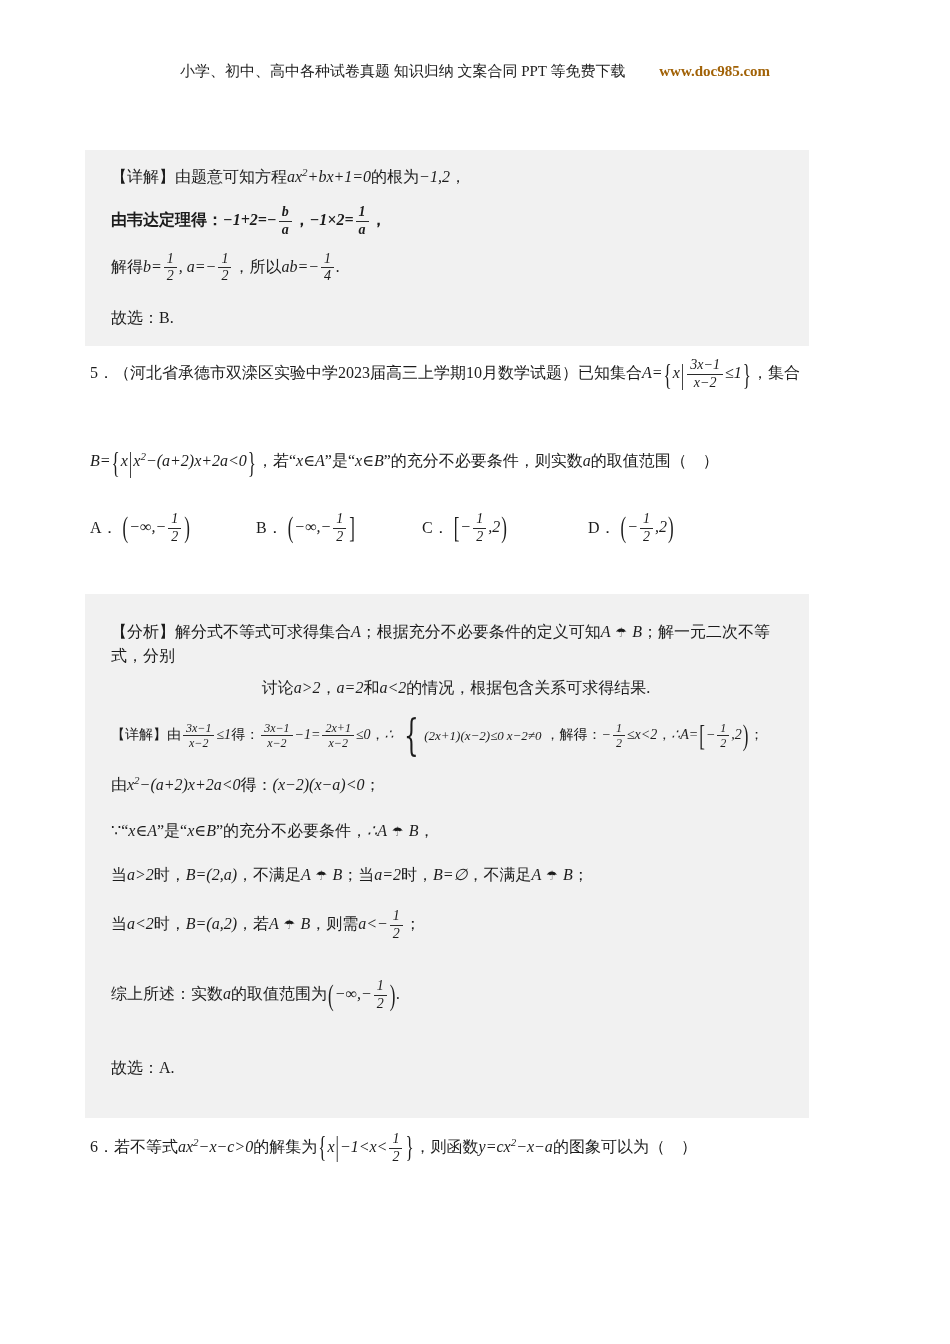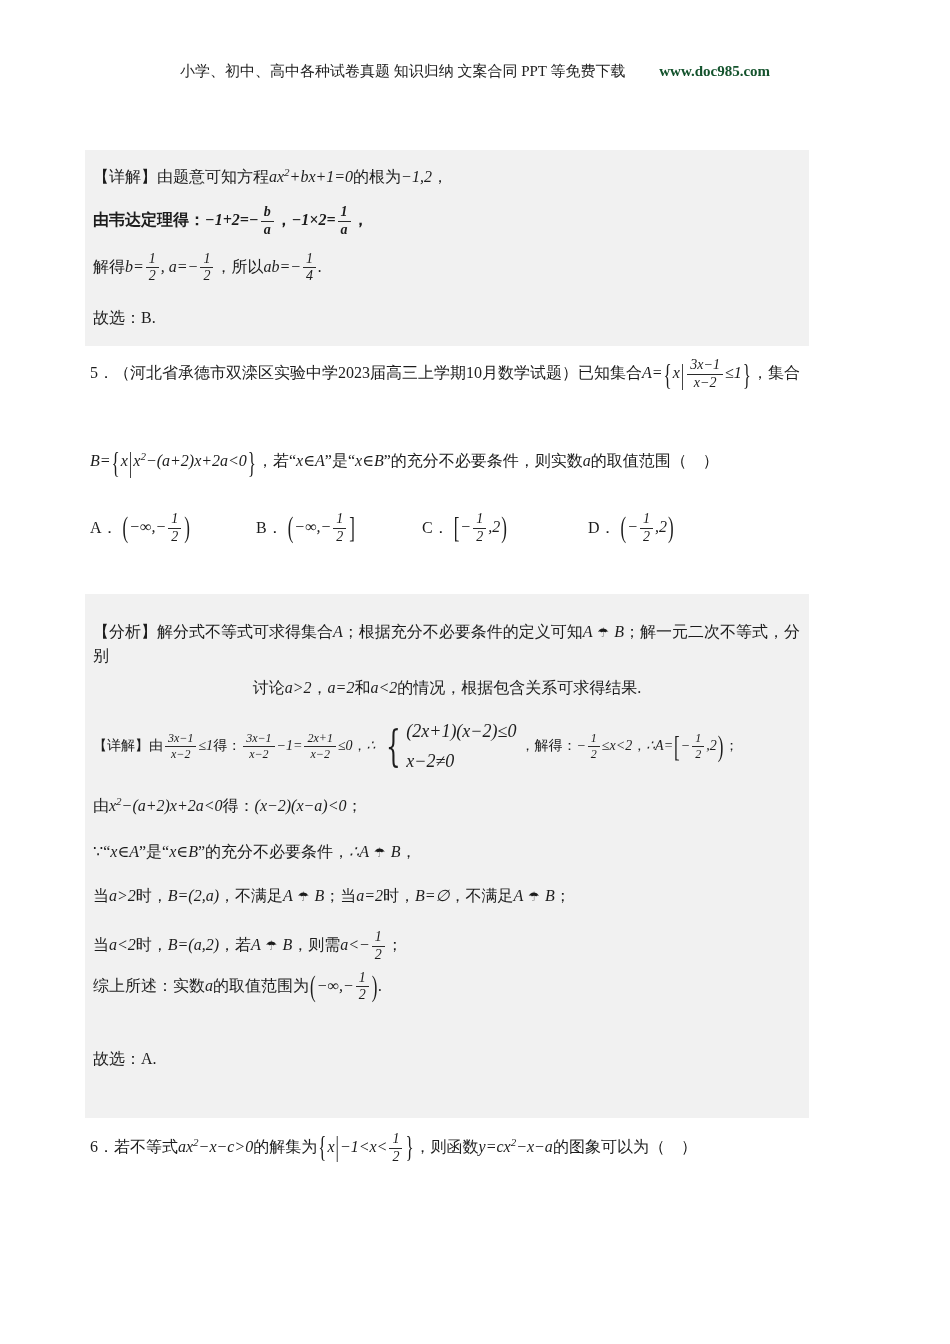--- a/index.html
+++ b/index.html
@@ -5,45 +5,45 @@
   html,body{margin:0;padding:0;}
   body{
     width:950px;height:1344px;background:#ffffff;
     font-family:"Liberation Serif","DejaVu Serif","DejaVu Sans",serif;
     color:#1c1c1c;
   }
   .page{position:relative;width:950px;height:1344px;background:#ffffff;overflow:hidden;}
 
   
   .header{position:absolute;top:62px;left:0;width:100%;text-align:center;font-size:15px;color:#222;}
-  .header .site{font-weight:bold;margin-left:30px;color:#14532d;}
+  .header .site{font-weight:bold;margin-left:30px;color:#a16207;}
 
   
-  .graybox{position:absolute;left:85px;width:724px;background:#f1f1f1;box-sizing:border-box;padding:12px 8px 16px 8px;}
+  .graybox{position:absolute;left:85px;width:724px;background:#f1f1f1;box-sizing:border-box;padding:12px 8px 16px 26px;}
   .box1{top:150px;min-height:188px;}
   .box2{top:594px;min-height:524px;}
 
   .line{font-size:16px;line-height:1.5;}
   .ct{font-style:normal;}
   .mi{font-style:italic;font-family:"Liberation Serif","DejaVu Serif",serif;}
   sup.mi,.sup{font-size:11px;font-style:italic;}
 
   .frac{display:inline-block;vertical-align:middle;text-align:center;font-style:italic;
         font-family:"Liberation Serif","DejaVu Serif",serif;margin:0 2px;line-height:1.05;}
   .frac .num{display:block;padding:0 3px 1px 3px;border-bottom:1px solid #2a2a2a;font-size:14px;}
   .frac .den{display:block;padding:1px 3px 0 3px;font-size:14px;}
 
   .g{display:inline-block;transform:scaleY(1.7);vertical-align:middle;font-size:17px;
      padding:0 1px;font-weight:400;font-style:normal;}
   .sym{display:inline-block;margin:0 5px;font-size:13px;vertical-align:baseline;}
 
   .cases{display:inline-flex;align-items:center;vertical-align:middle;margin:0 4px;}
   .cbrace{font-size:42px;font-weight:200;line-height:0.85;transform:scaleX(0.55);
           font-family:"DejaVu Serif",serif;}
-  .crows{display:inline-flex;flex-direction:column;gap:3px;font-size:18px;text-align:left;}
+  .crows{display:inline-flex;flex-direction:row;gap:3px;font-size:13px;text-align:left;}
   .crow{font-style:italic;white-space:nowrap;}
 
   
   .box1 .l0{margin-top:2px;}
   .box1 .l1{margin-top:16px;font-weight:bold;}
   .box1 .l2{margin-top:14px;}
   .box1 .l3{margin-top:22px;}
 
   
   .q5l1{position:absolute;top:358px;left:90px;width:790px;font-size:16px;line-height:1.6;}
@@ -55,21 +55,21 @@
   
   .box2 .l0{margin-top:0;}
   .box2 .l1{margin-top:14px;}
   .box2 .l2{margin-top:8px;text-align:center;}
   .box2 .l3{margin-top:18px;font-size:14px;}
   .box2 .l3 .frac .num,.box2 .l3 .frac .den{font-size:12px;}
   .box2 .l4{margin-top:18px;}
   .box2 .l5{margin-top:22px;}
   .box2 .l6{margin-top:20px;}
   .box2 .l7{margin-top:22px;}
-  .box2 .l8{margin-top:8px;}
+  .box2 .l8{margin-top:38px;}
   .box2 .l9{margin-top:44px;}
 
   
   .q6{position:absolute;top:1132px;left:90px;width:810px;font-size:16px;line-height:1.7;}
 </style>
 </head>
 <body>
 
 <div class="page">
 

